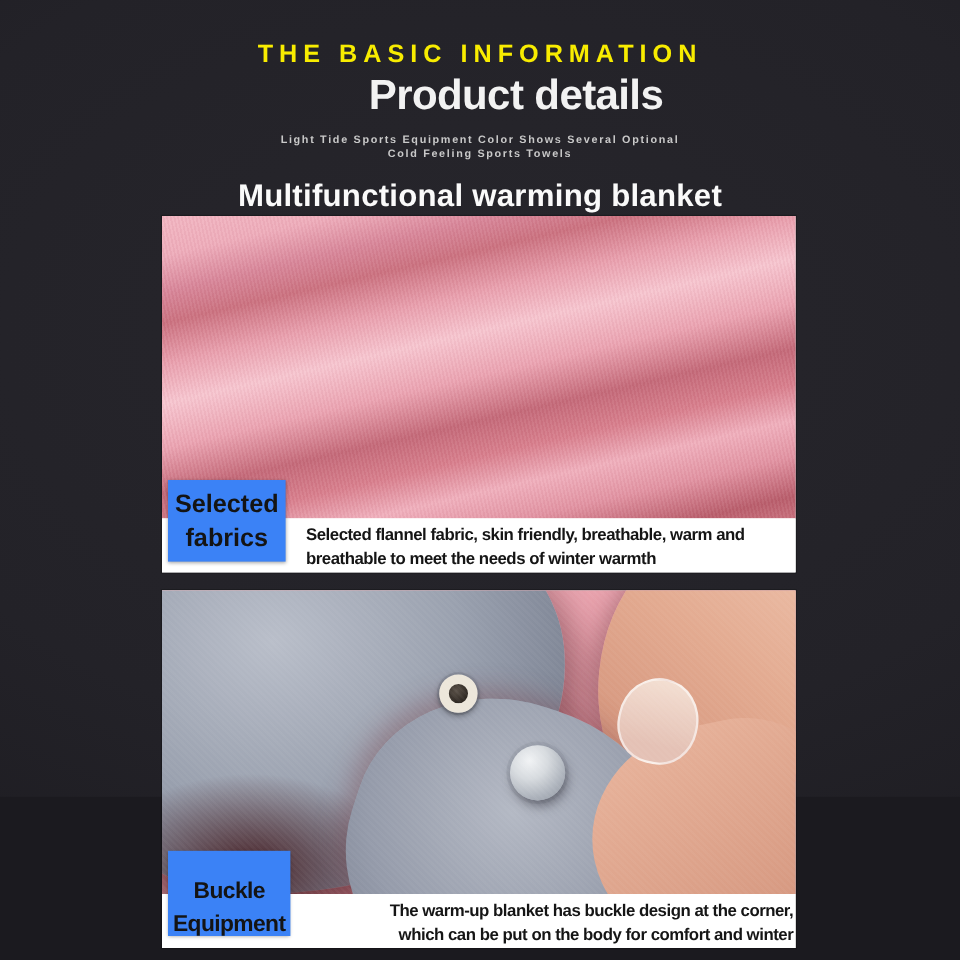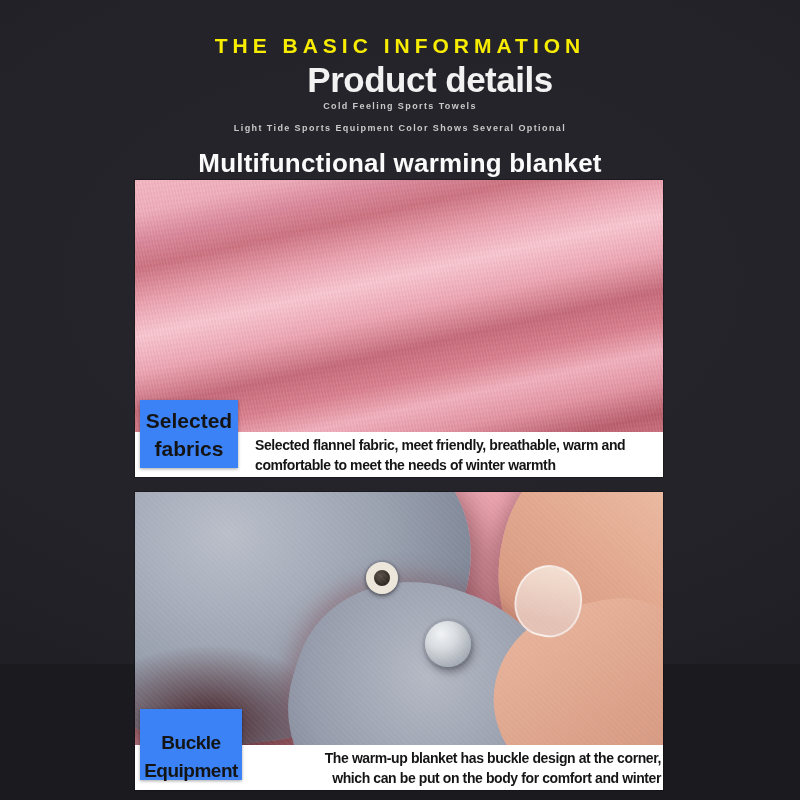--- a/index.html
+++ b/index.html
@@ -137,31 +137,31 @@
   .card.two .badge{left:5px;top:217px;width:102px;height:71px;font-size:19px;line-height:28px;padding-top:20px;box-sizing:border-box;letter-spacing:-0.5px;}
 </style>
 </head>
 <body>
 
 <div class="page">
 
   <div class="header">
     <div class="kicker">THE BASIC INFORMATION</div>
     <div class="title">Product details</div>
+    <div class="subline first">Light Tide Sports Equipment Color Shows Several Optional</div>
     <div class="subline">Cold Feeling Sports Towels</div>
-    <div class="subline first">Light Tide Sports Equipment Color Shows Several Optional</div>
     <div class="tagline">Multifunctional warming blanket</div>
   </div>
 
   <div class="card one">
     <div class="photo photo-fabric"></div>
     <div class="strip">
       <div class="caption">
-        <div>Selected flannel fabric, meet friendly, breathable, warm and</div>
-        <div>comfortable to meet the needs of winter warmth</div>
+        <div>Selected flannel fabric, skin friendly, breathable, warm and</div>
+        <div>breathable to meet the needs of winter warmth</div>
       </div>
     </div>
     <div class="badge">
       <span class="bl">Selected</span>
       <span class="bl">fabrics</span>
     </div>
   </div>
 
   <div class="card two">
     <div class="photo photo-buckle">

